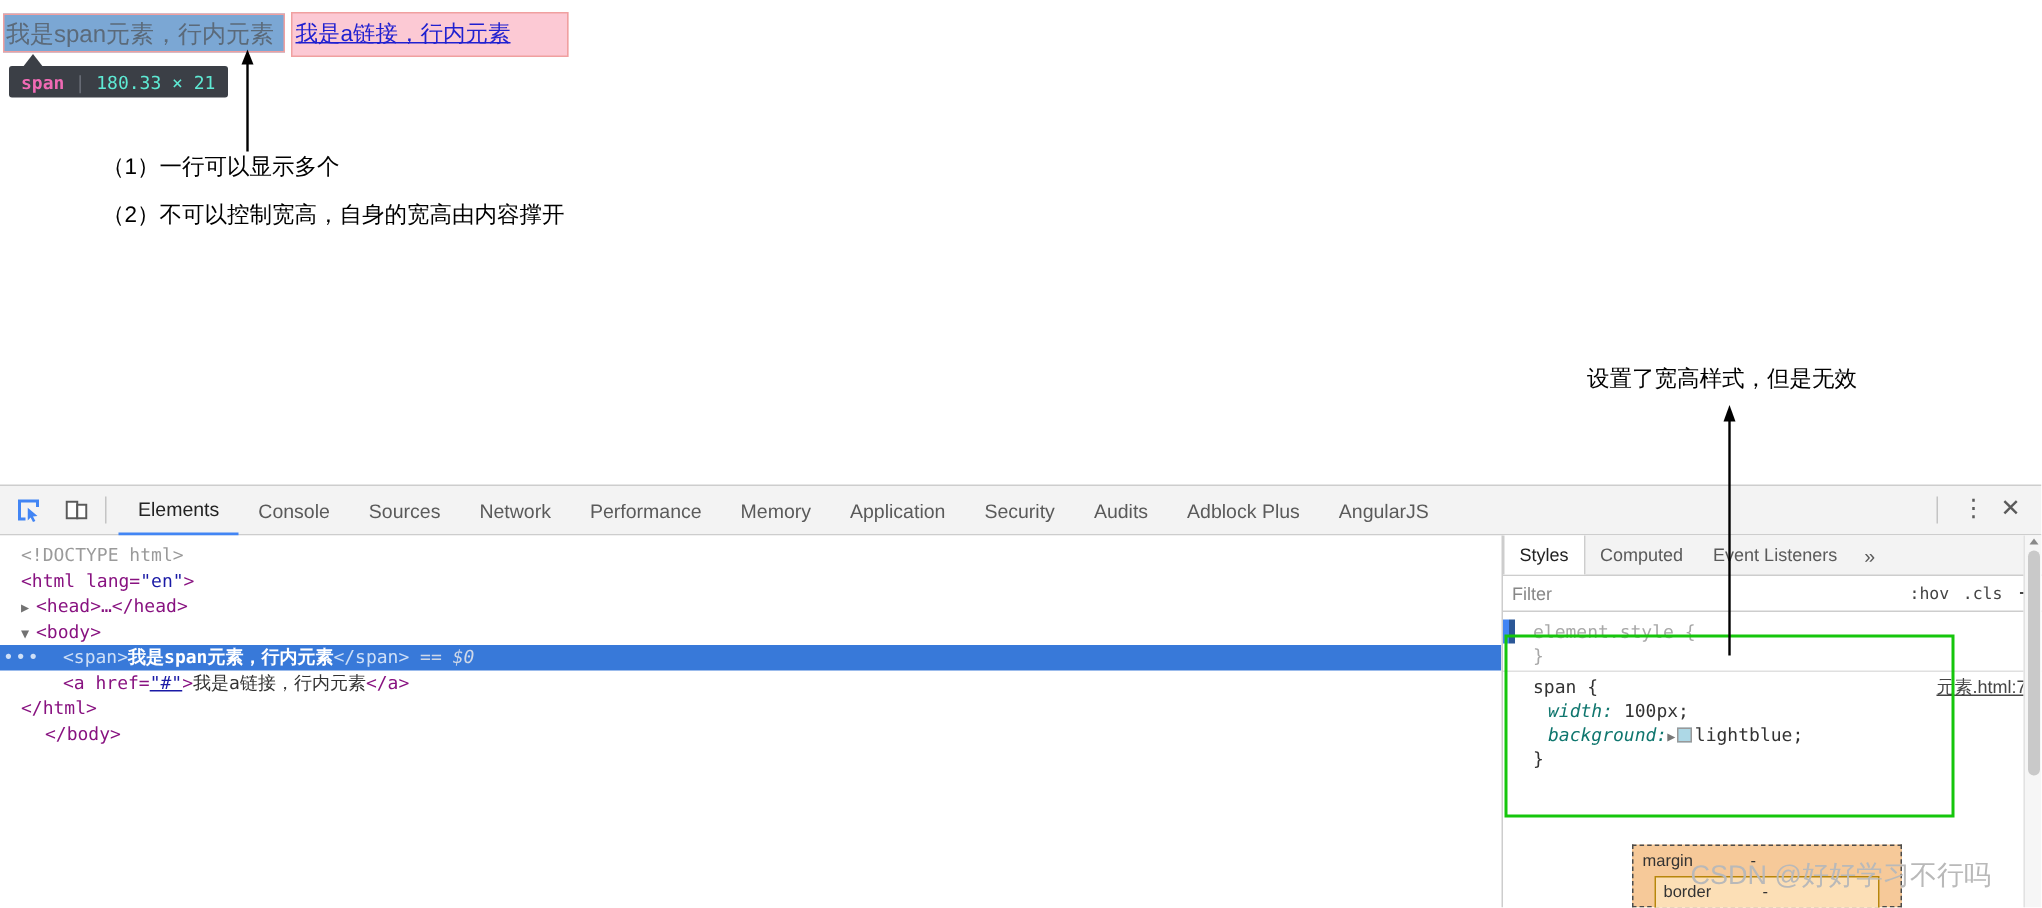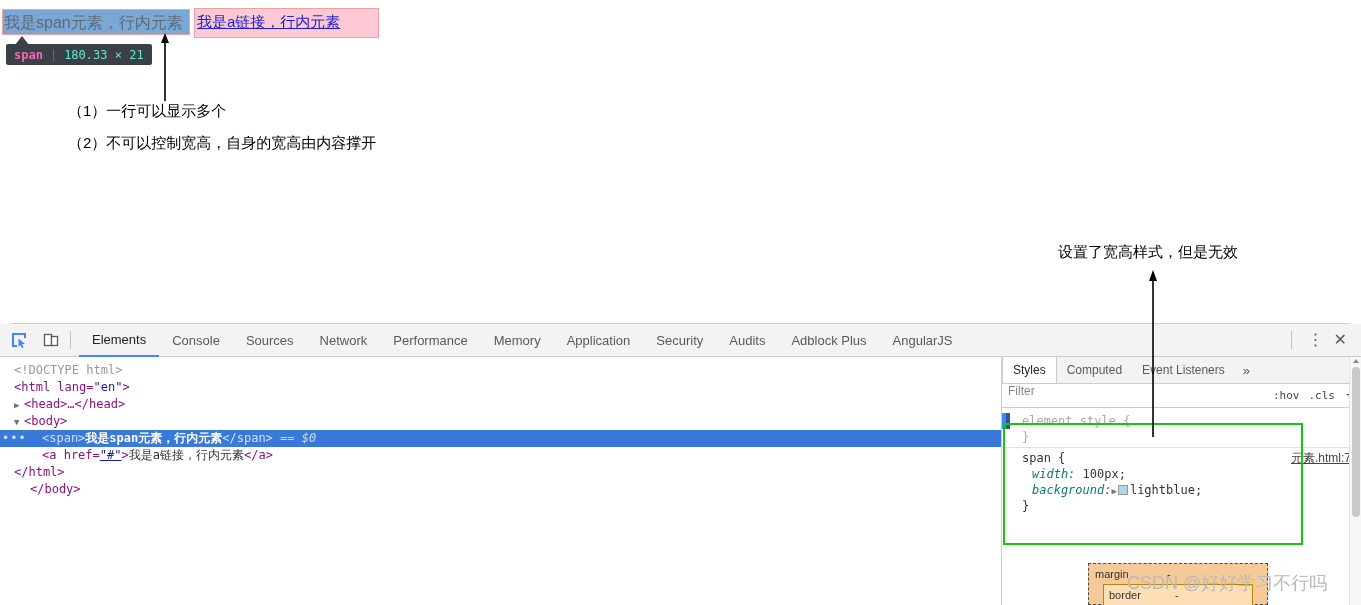--- a/index.html
+++ b/index.html
@@ -73,21 +73,20 @@
   .annot-2 { left:68px; top:134px; }
   .annot-right { left:1058px; top:243px; font-size:15px; }
 
   .arrow-svg { position:absolute; left:0; top:0; pointer-events:none; }
 
   
   .devtools {
     position:absolute; left:0; top:323px; width:1361px; height:282px;
     background:#ffffff;
     border-top:1px solid #cdcdcd;
-    border-radius:14px;
   }
   .dt-toolbar {
     position:relative;
     height:33px;
     background:#f3f3f3;
     border-bottom:1px solid #cdcdcd;
     display:flex; align-items:center;
   }
   .dt-icon-btn {
     width:26px; height:26px;
@@ -159,21 +158,21 @@
   .sp-tab {
     padding:0 10px; display:flex; align-items:center;
     font-size:12px; color:#5a5a5a; white-space:nowrap;
   }
   .sp-tab.active { background:#fff; color:#222; border-right:1px solid #cdcdcd; border-left:1px solid #cdcdcd; }
   .sp-more { padding:0 8px; display:flex; align-items:center; color:#5a5a5a; font-size:13px; }
 
   .sp-filter {
     height:24px;
     border-bottom:1px solid #cdcdcd;
-    display:flex; 
+    display:flex; align-items:center;
     padding:0 6px;
     font-size:12px;
   }
   .sp-filter .ph { color:#888; }
   .sp-filter .right { margin-left:auto; display:flex; align-items:center; gap:9px; font-family:"DejaVu Sans Mono", monospace; font-size:11px; color:#444; }
   .plusbtn { position:relative; font-size:15px; color:#444; line-height:1; padding-left:2px; }
   .plusbtn .corner { position:absolute; right:-5px; bottom:-1px; width:0;height:0;border-left:4px solid transparent;border-bottom:4px solid #555; }
 
   .sp-rules {
     position:relative;

